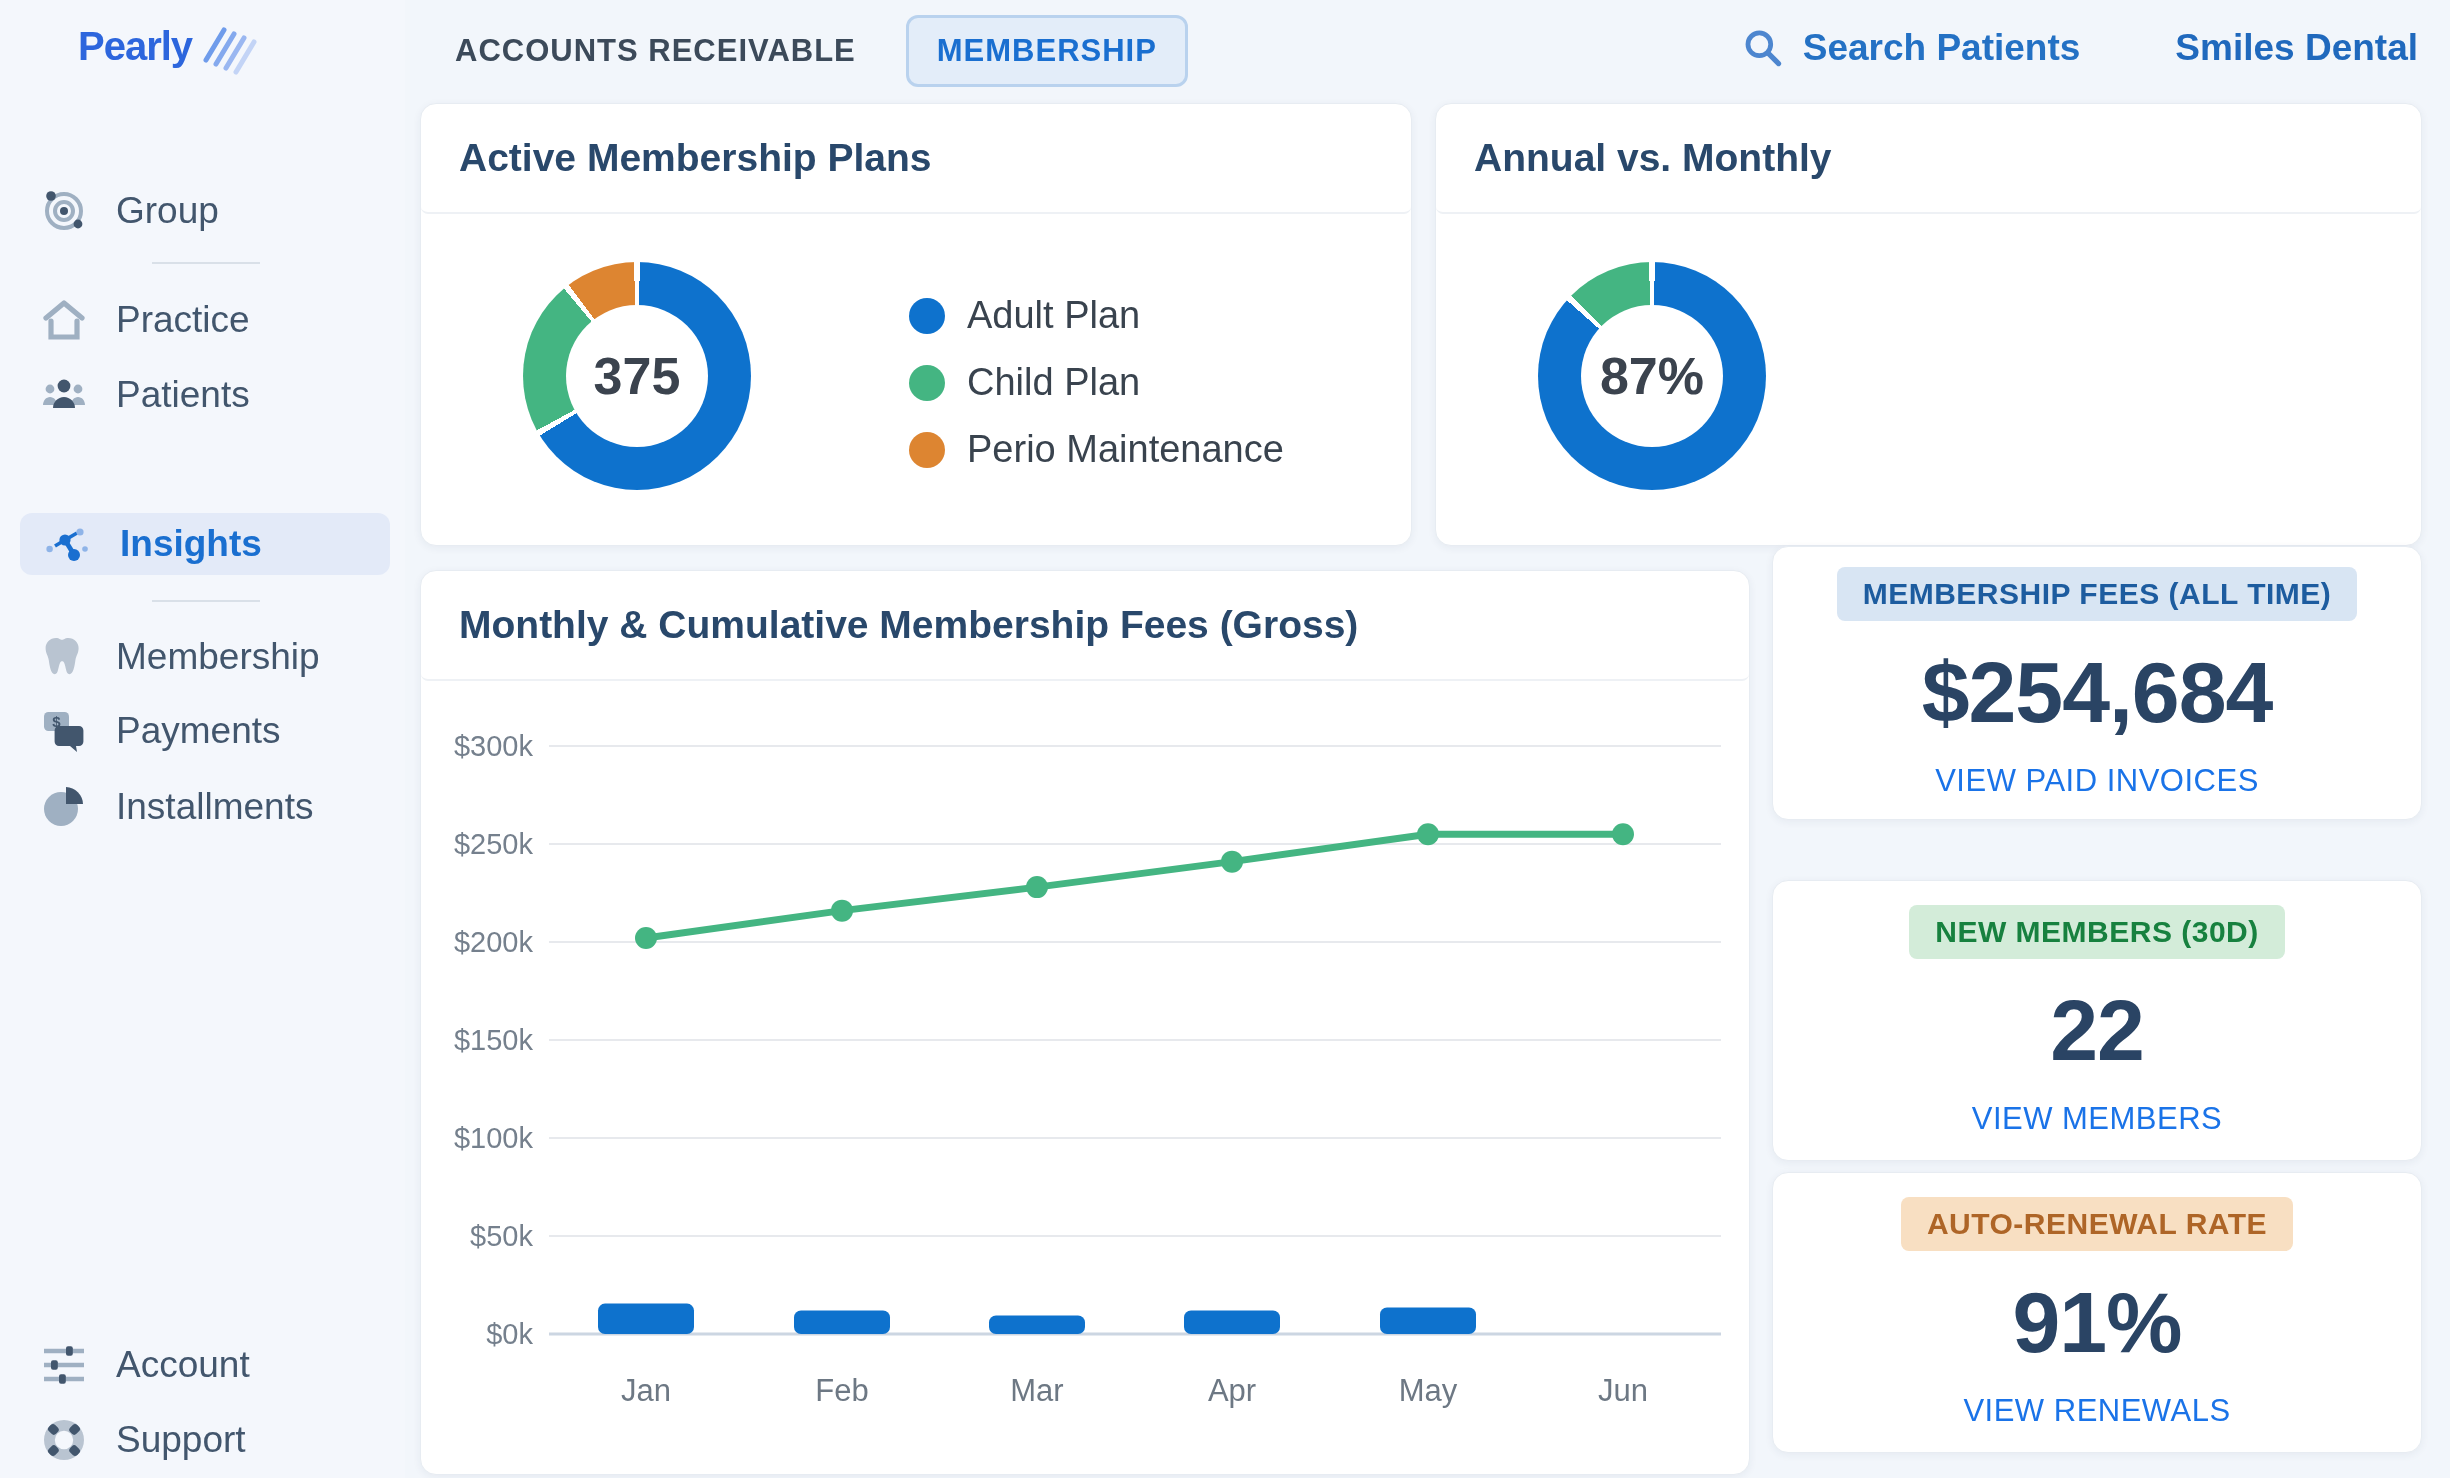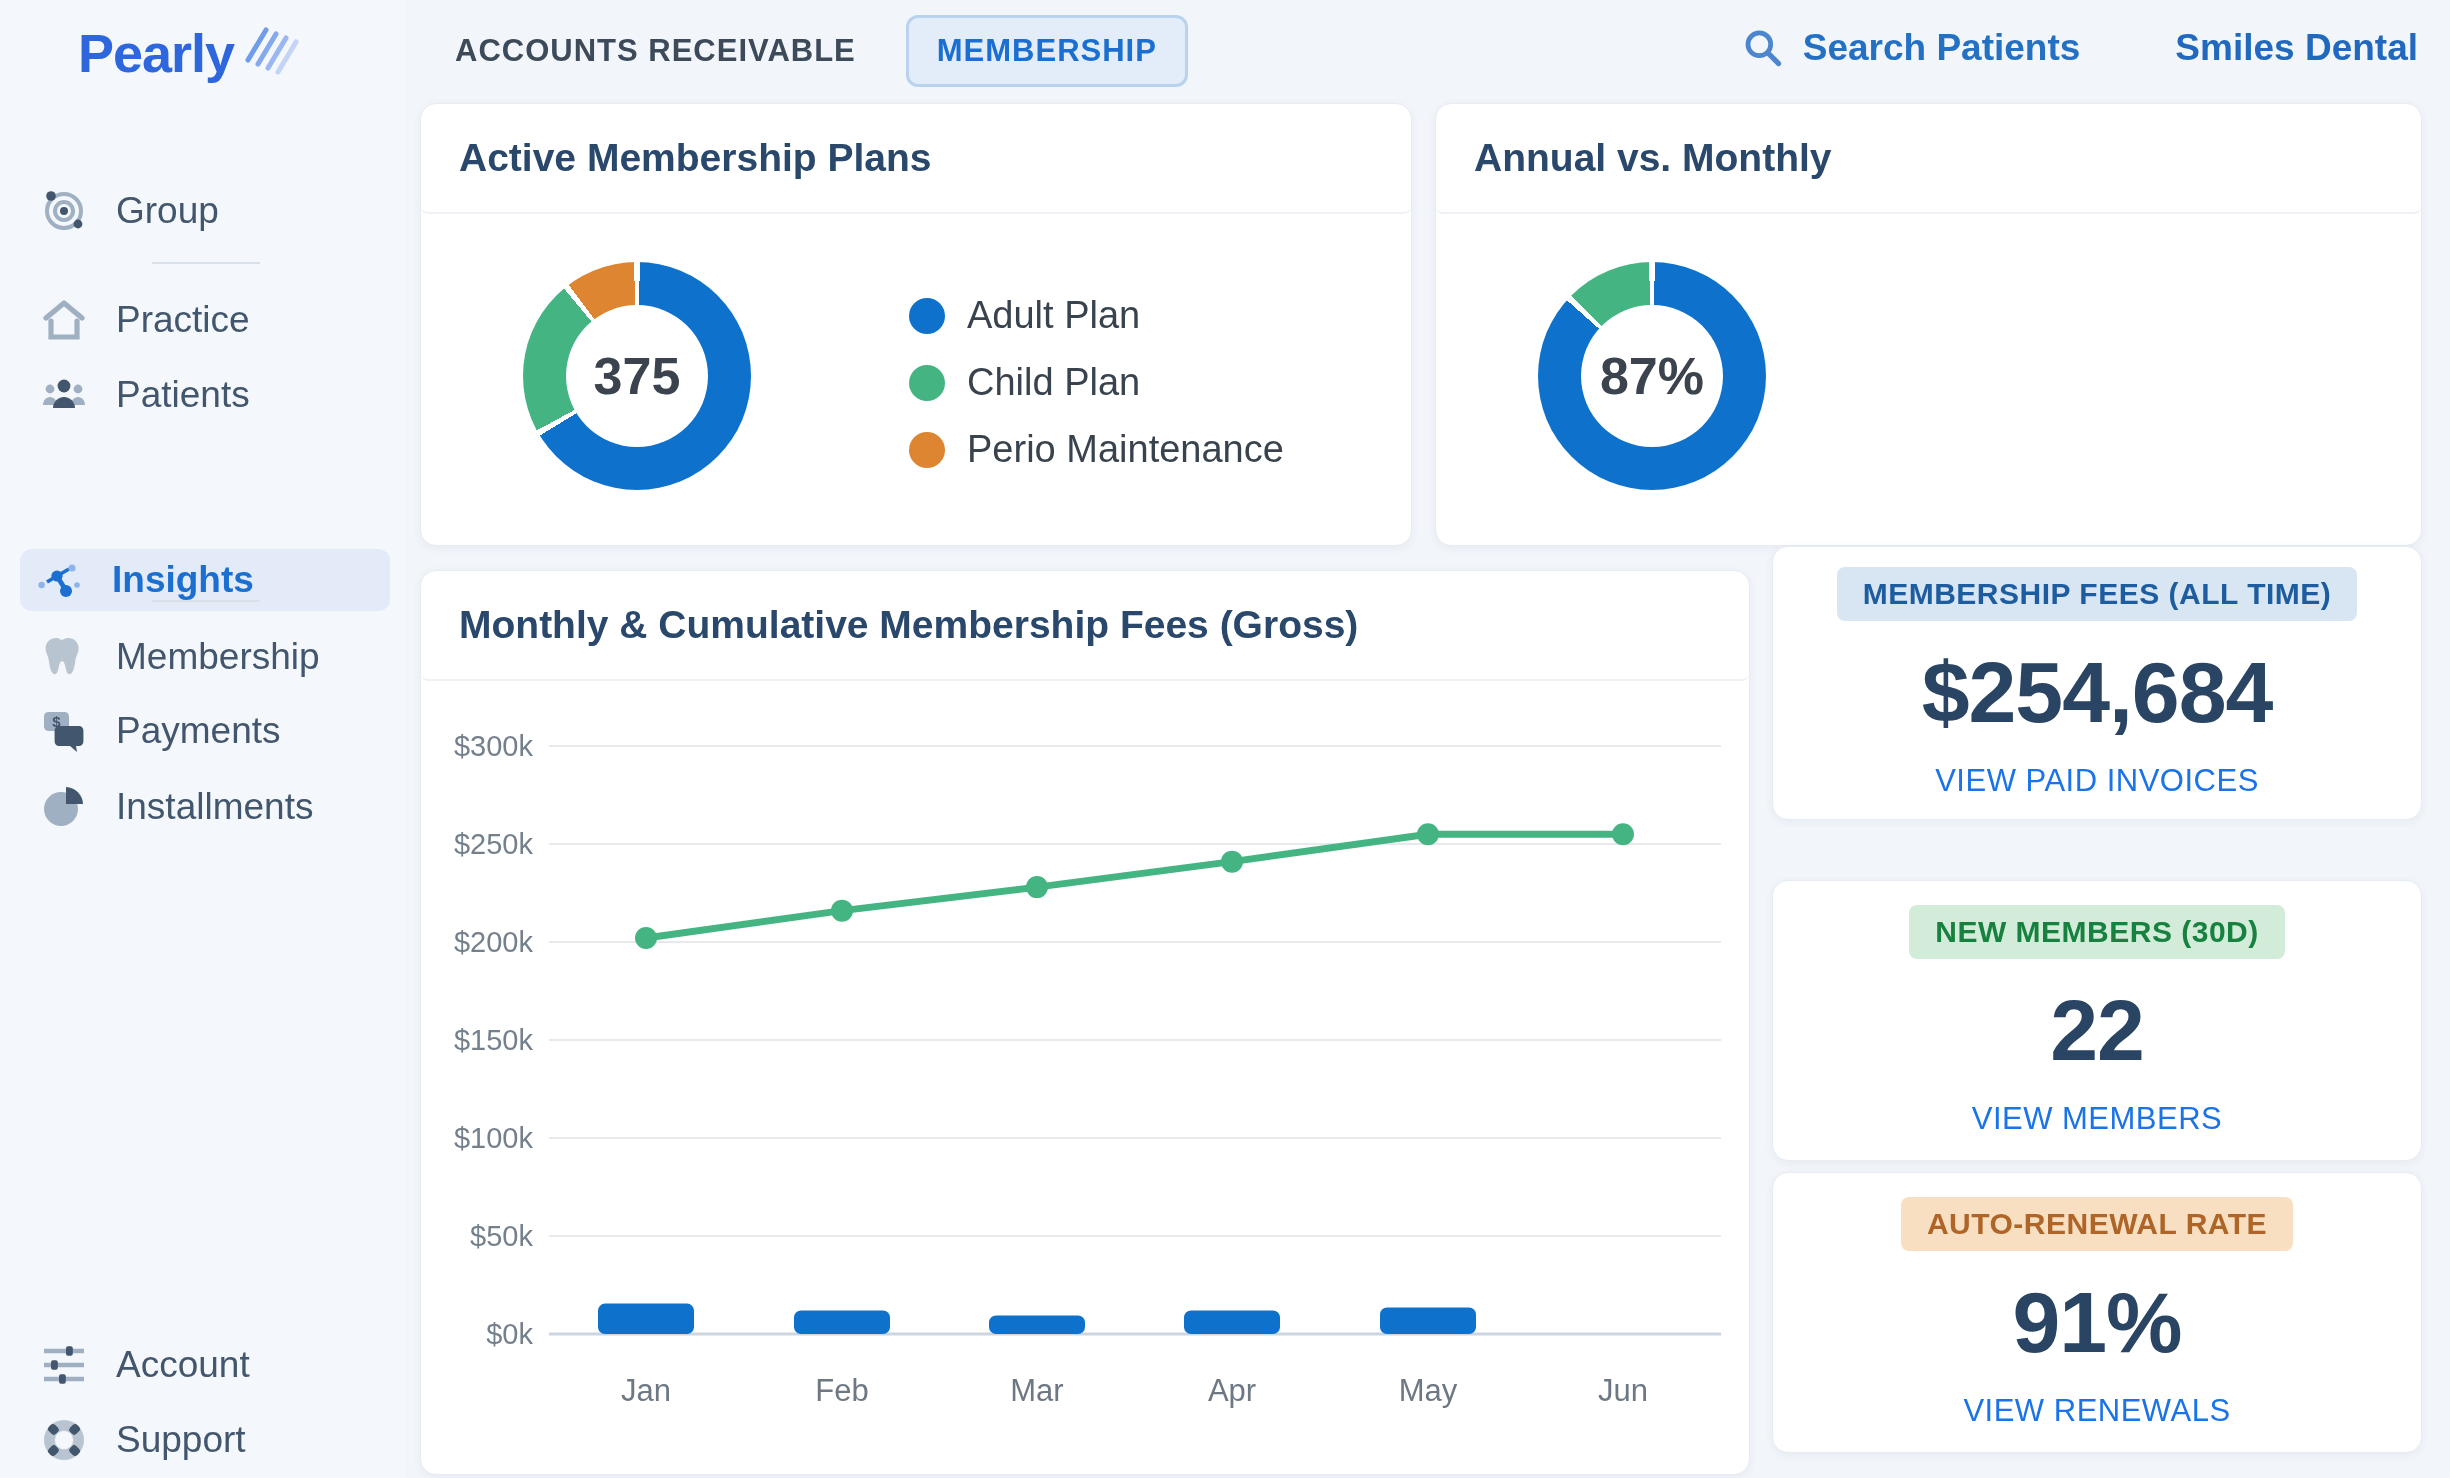--- a/index.html
+++ b/index.html
@@ -6,25 +6,25 @@
   html,body { width:2450px; height:1478px; }
   body {
     position:relative; overflow:hidden;
     background:#f2f6fb;
     font-family:"Liberation Sans", sans-serif;
     color:#2b4a6b;
   }
   
   .sidebar { position:absolute; left:0; top:0; width:405px; height:1478px; background:#f4f7fc; }
   .logo { position:absolute; left:78px; top:26px; display:flex; align-items:flex-start; cursor:pointer; }
-  .logo-word { font-size:54px; font-weight:700; letter-spacing:-1px; color:#2d66dd; line-height:1; }
+  .logo-word { font-size:40px; font-weight:700; letter-spacing:-1px; color:#2d66dd; line-height:1; }
   .logo-slashes { margin-left:6px; margin-top:-4px; }
   .nav-item { position:absolute; left:0; width:405px; height:62px; display:flex; align-items:center; gap:28px; padding-left:40px; cursor:pointer; }
   .nav-item .label { font-size:37px; font-weight:500; color:#42566d; white-space:nowrap; }
-  .nav-item.active { left:20px; width:370px; padding-left:16px; background:#e3eaf8; border-radius:12px;margin-top:36px; }
+  .nav-item.active { left:20px; width:370px; padding-left:24px; background:#e3eaf8; border-radius:12px; }
   .nav-item.active .label { color:#1a6fd0; font-weight:600; }
   .nav-divider { position:absolute; left:152px; width:108px; height:2px; background:#d9e0e8; }
   .icon48 { width:48px; height:48px; flex:0 0 48px; }
   
   .tabs { position:absolute; left:455px; top:14px; height:74px; display:flex; align-items:center; gap:50px; }
   .tab { font-size:31px; font-weight:600; letter-spacing:1px; color:#3c4a5a; cursor:pointer; white-space:nowrap; }
   .tab.active { color:#1a6fd0; background:#e3edf9; border:3px solid #b9d2ee; border-radius:12px; padding:15px 28px; }
   .topbar-right { position:absolute; right:32px; top:26px; display:flex; align-items:center; gap:95px; }
   .search { display:flex; align-items:center; gap:18px; cursor:pointer; }
   .search .label { font-size:37px; font-weight:700; color:#2471c4; }

